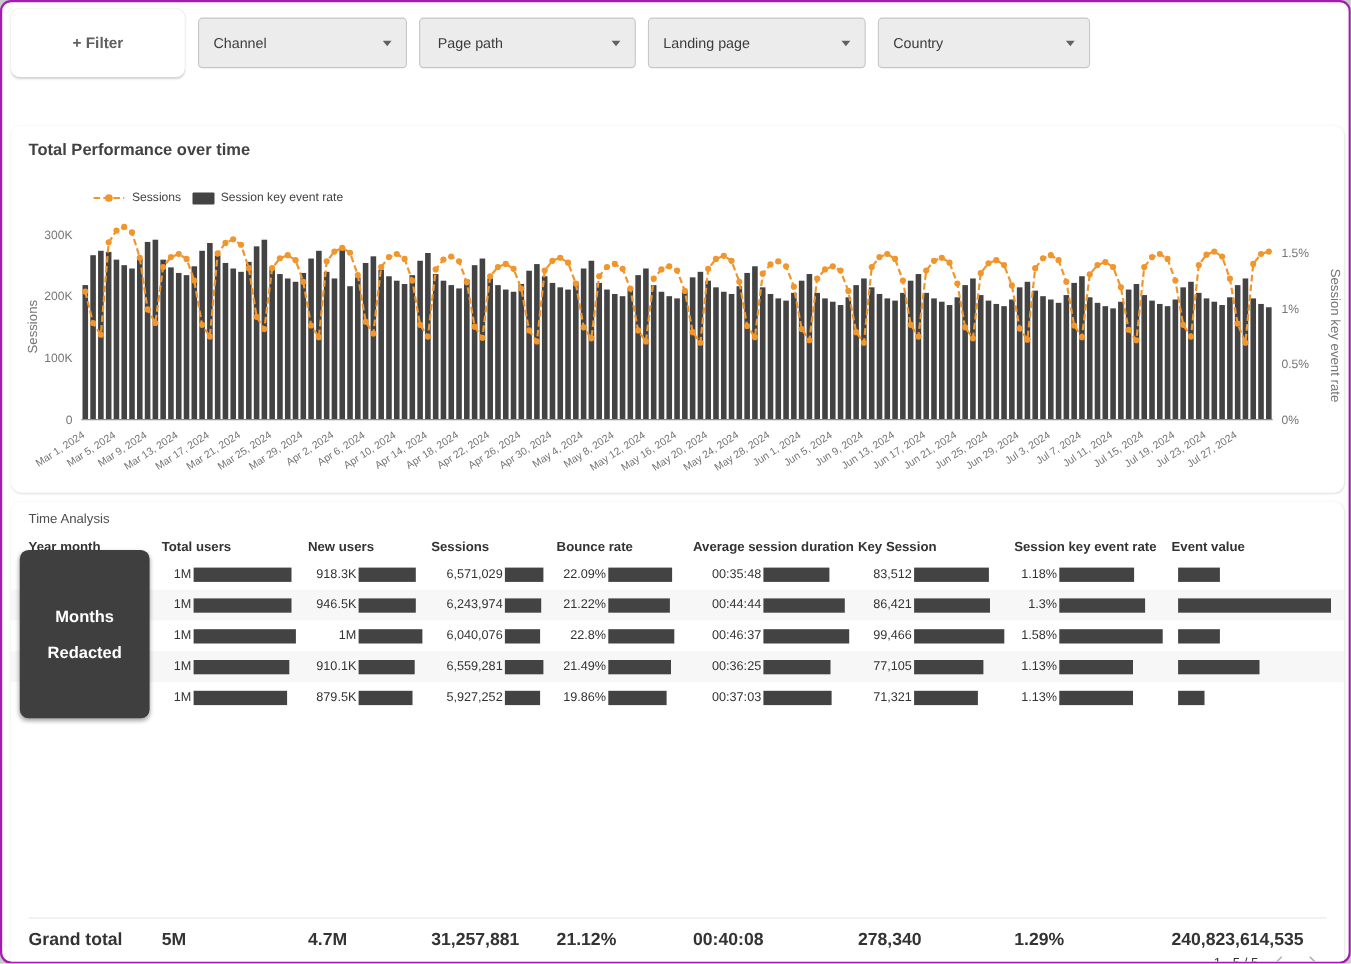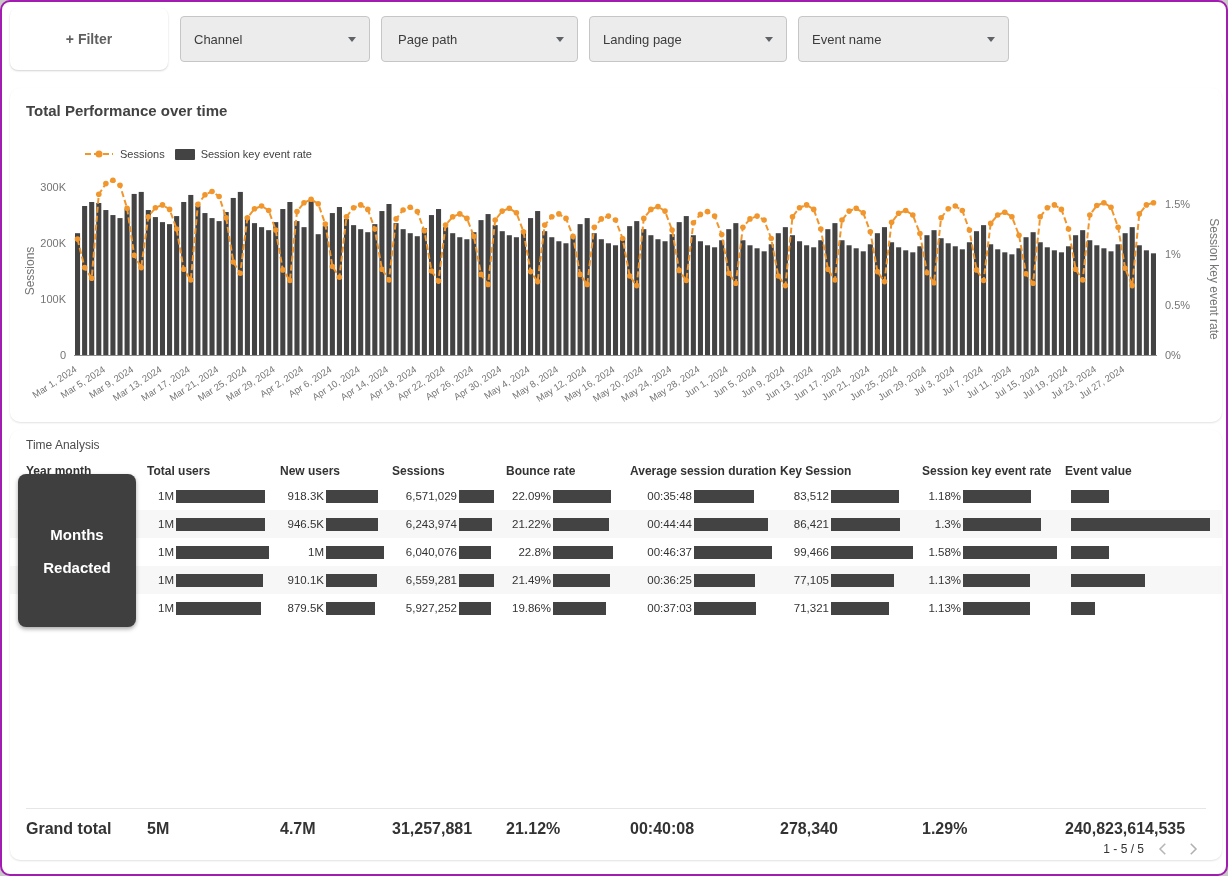--- a/index.html
+++ b/index.html
@@ -17,21 +17,21 @@
   .chips { position:absolute; left:178px; top:14px; right:10px; display:flex; gap:11px; }
   .chip { height:46px; background:#ececec; border:1px solid #c6c6c6; border-radius:4px;
           display:flex; align-items:center; justify-content:space-between;
           padding:0 13px; cursor:pointer; }
   .chip-label { font-size:13px; color:#3c3c3c; }
   .caret { width:0; height:0; border-left:4px solid transparent; border-right:4px solid transparent;
            border-top:5px solid #5f6368; margin-left:8px; }
 
   
   .card { position:absolute; left:8px; width:1212px; background:#ffffff; border-radius:10px;
-          box-shadow:0 1px 2px rgba(0,0,0,.12); }
+          box-shadow:0 1px 2px rgba(0,0,0,.12);margin-top:26px; }
   .chart-card { top:86px; height:334px; }
   .table-card { top:428px; height:430px; }
 
   .chart-title { position:absolute; left:16px; top:14px; font-size:15px; font-weight:bold; color:#424242; }
   .legend { position:absolute; left:74px; top:60px; display:flex; align-items:center; gap:10px; }
   .legend-item { display:flex; align-items:center; gap:6px; }
   .legend-label { font-size:11px; color:#424242; }
   .legend-bar-swatch { width:20px; height:11px; background:#434343; border-radius:1px; }
   .chart-svg { position:absolute; left:0; top:80px; }
 
@@ -75,22 +75,22 @@
           <span class="caret"></span>
         </div>
         <div class="chip" style="width: 197px; padding-left: 16px;">
           <span class="chip-label">Page path</span>
           <span class="caret"></span>
         </div>
         <div class="chip" style="width: 198px;">
           <span class="chip-label">Landing page</span>
           <span class="caret"></span>
         </div>
-        <div class="chip" style="width: 211px;">
-          <span class="chip-label">Event name</span>
+        <div class="chip" style="width: 193px;">
+          <span class="chip-label">Country</span>
           <span class="caret"></span>
         </div>
       </div>
   </div>
 
   <div class="card chart-card">
     <div class="chart-title">Total Performance over time</div>
     <div class="legend" id="legend">
         <span class="legend-item">
           <svg width="30" height="10">

